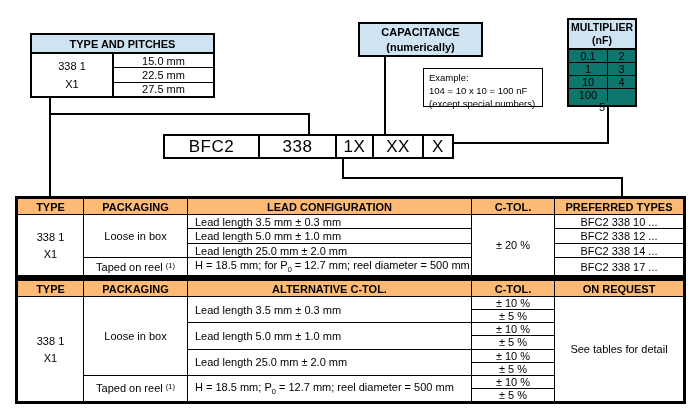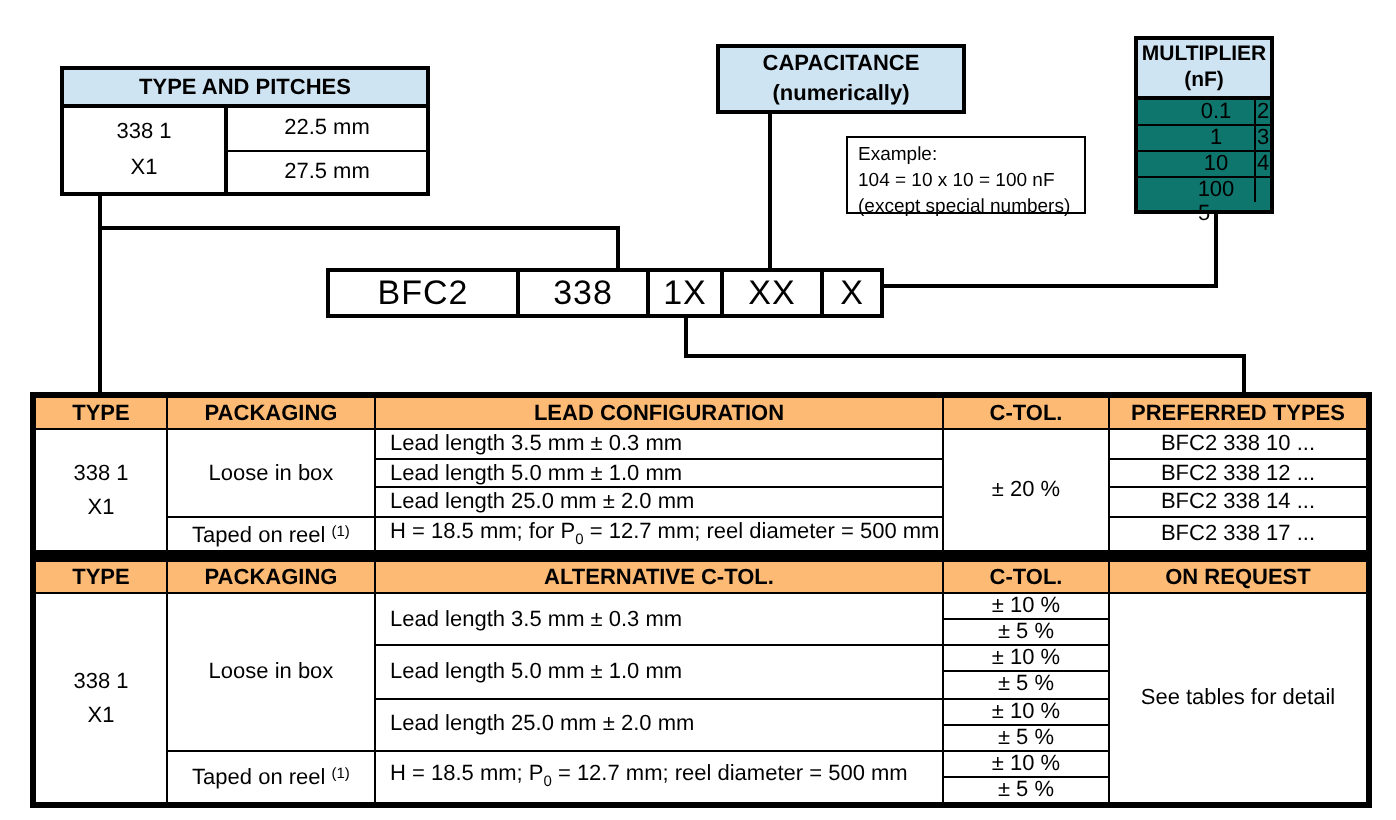--- a/index.html
+++ b/index.html
@@ -32,21 +32,21 @@
   
   .mult { position:absolute; left:567px; top:18px; width:70px; height:89px;
     border:2px solid #000; box-sizing:border-box; background:#0f766e; }
   .mult-title { height:28px; background:#cfe4f2; border-bottom:2px solid #000;
     font-weight:bold; font-size:10.5px; line-height:1.25; display:flex; flex-direction:column;
     align-items:center; justify-content:center; }
   .mult-rows { display:flex; flex-direction:column; height:calc(100% - 30px); }
   .mult-row { flex:1; display:flex; border-bottom:1px solid #000; font-size:11px; }
   .mult-row:last-child { border-bottom:none;flex-direction:column; }
   .mult-cell-l { width:38px; border-right:1px solid #000; display:flex;
-    align-items:center; justify-content:center;padding-left:20px; }
+    align-items:center; justify-content:center; }
   .mult-cell-r { flex:1; display:flex; align-items:center; justify-content:center; }
 
   
   .example { position:absolute; left:423px; top:68px; width:120px; height:39px;
     border:1px solid #000; box-sizing:border-box; background:#fff;
     font-size:9.5px; line-height:1.35; padding:3px 5px; }
 
   
   .pn { position:absolute; left:163px; top:134px; height:25px; display:flex;
     border:2px solid #000; box-sizing:border-box; background:#fff; }
@@ -84,20 +84,21 @@
   <div class="line" style="left:621px; top:177px; width:2px;   height:19px"></div>
 
   <div class="pitches">
     <div class="pitches-title">TYPE AND PITCHES</div>
     <div class="pitches-body">
       <div class="pitches-type">
         <div>338 1</div>
         <div>X1</div>
       </div>
       <div class="pitches-vals">
+        <div class="pitch-row">15.0 mm</div>
         <div class="pitch-row">22.5 mm</div>
         <div class="pitch-row">27.5 mm</div>
       </div>
     </div>
   </div>
 
   <div class="bluebox" style="left:358px;top:22px;width:125px;height:35px">
     <div>CAPACITANCE</div>
     <div>(numerically)</div>
   </div>
@@ -128,21 +129,21 @@
       </div>
       <div class="mult-row">
         <div class="mult-cell-l">100</div>
         <div class="mult-cell-r">5</div>
       </div>
     </div>
   </div>
 
   <div class="pn">
     <div class="pn-seg" style="width:93px">BFC2</div>
-    <div class="pn-seg" style="width:65px">338</div>
+    <div class="pn-seg" style="width:77px">338</div>
     <div class="pn-seg" style="width:37px">1X</div>
     <div class="pn-seg" style="width:50px">XX</div>
     <div class="pn-seg" style="width:30px">X</div>
   </div>
 
   <div class="tbl-wrap" style="top:196px;height:82px">
     <table>
       <colgroup>
           <col style="width:66px">
           <col style="width:104px">

